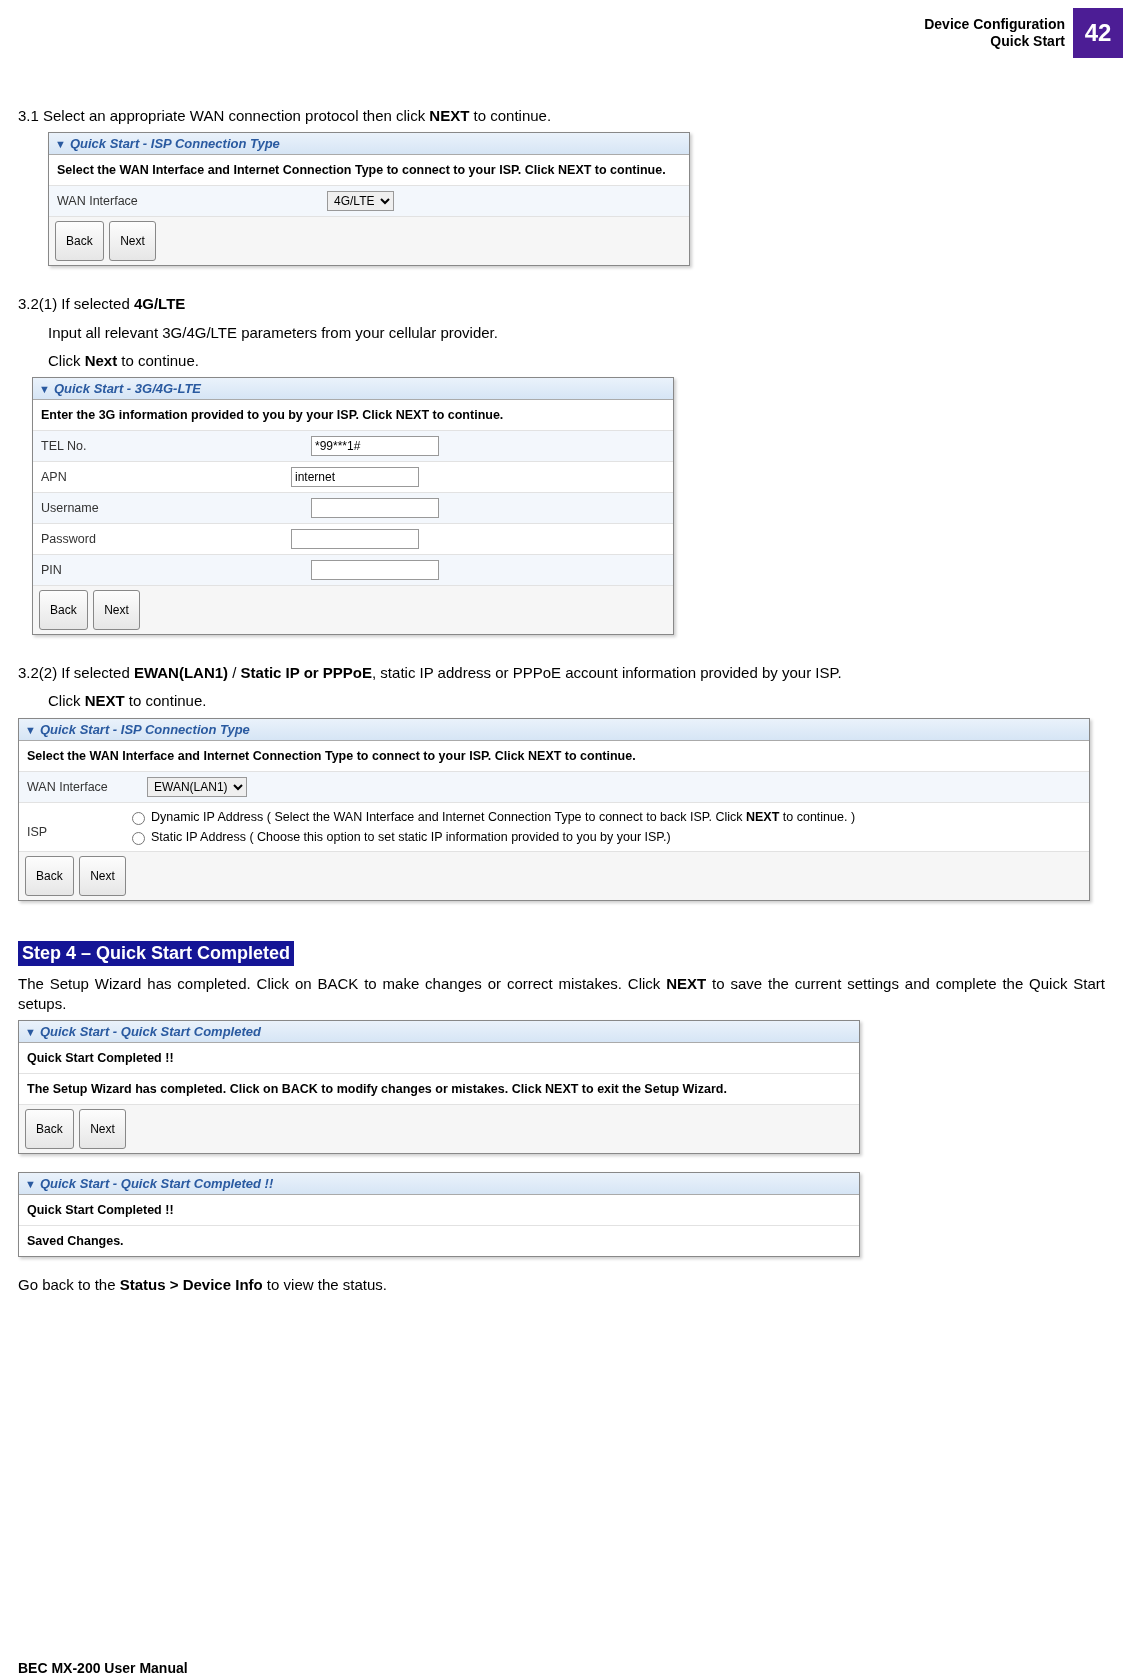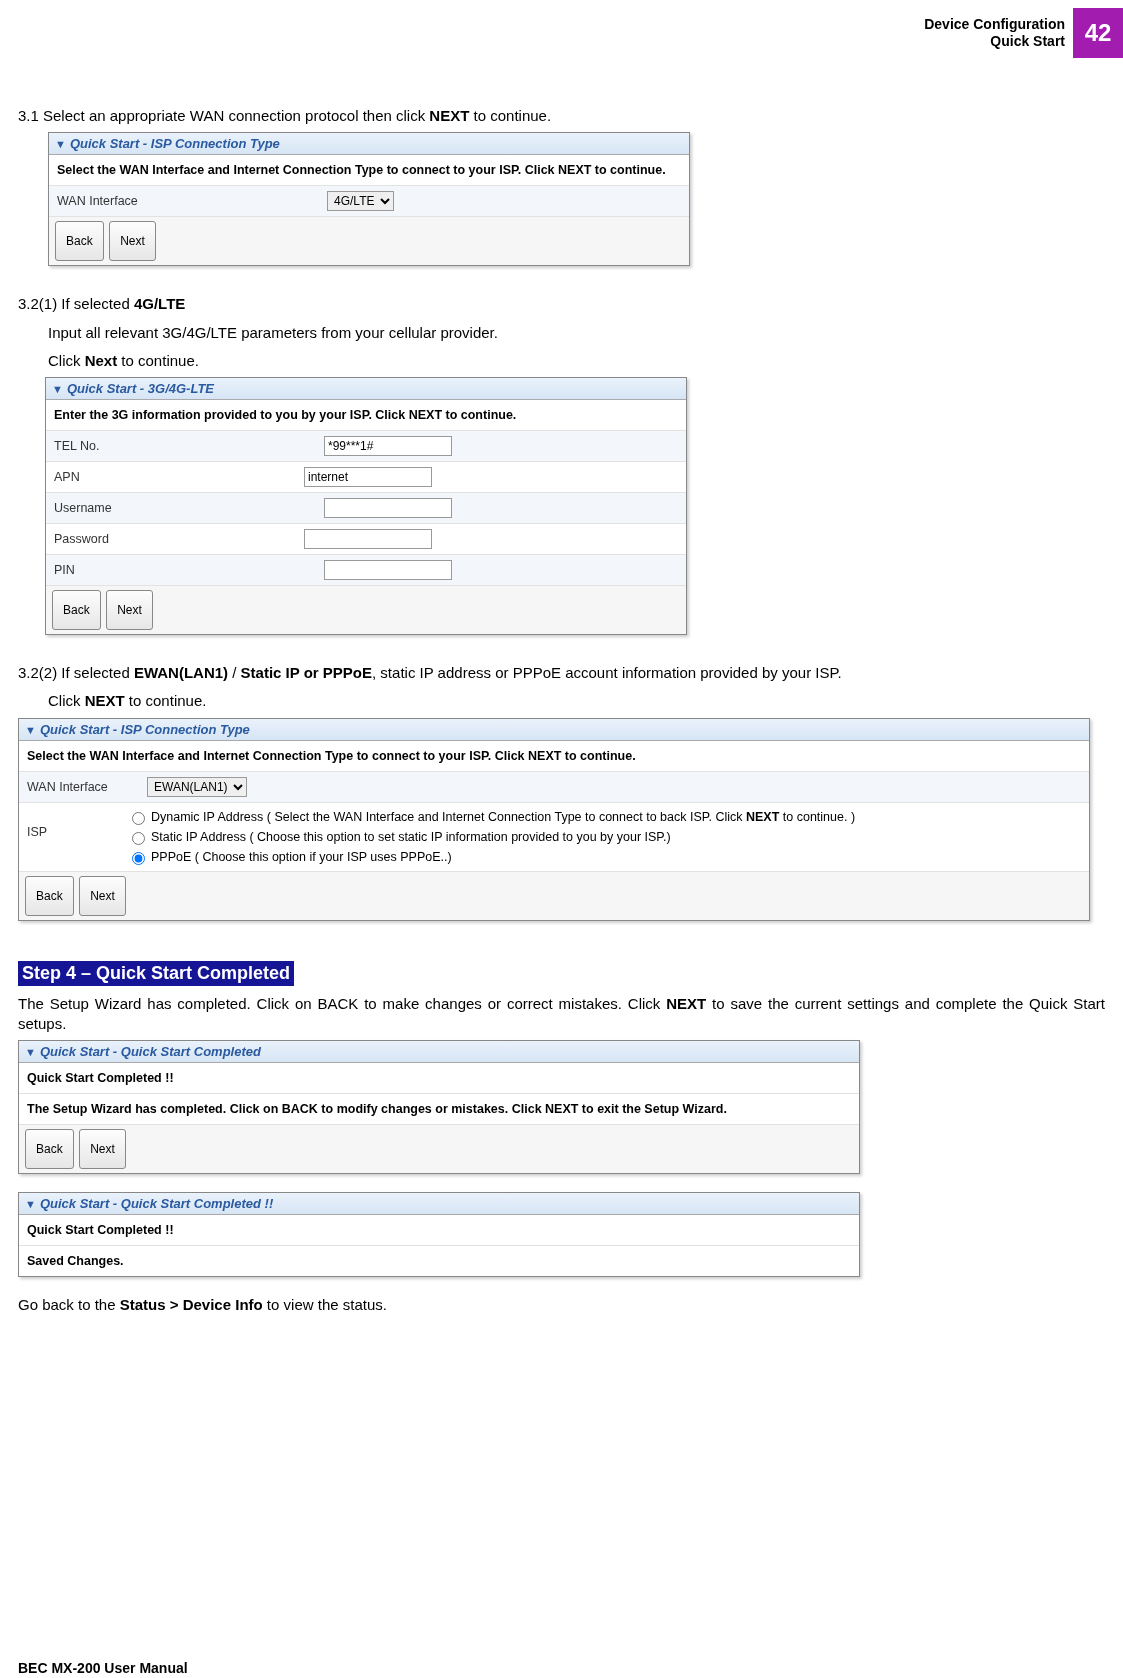--- a/index.html
+++ b/index.html
@@ -18,21 +18,21 @@
     padding: 8px 0 0 0;
   }
   .header-title {
     text-align: right;
     font-weight: bold;
     font-size: 14px;
     line-height: 1.25;
     margin-right: 8px;
   }
   .page-badge {
-    background: #a21caf;
+    background: #4c1d95;
     color: #fff;
     font-weight: bold;
     font-size: 24px;
     width: 50px;
     height: 50px;
     display: flex;
     align-items: center;
     justify-content: center;
   }
   .content {
@@ -53,21 +53,21 @@
     display: inline-block;
     margin-top: 22px;
   }
   .panel {
     border: 1px solid #888;
     background: #fff;
     margin: 6px 0 18px 0;
     box-shadow: 2px 2px 3px rgba(0,0,0,0.2);
   }
   .panel.w1 { width: 640px; margin-left: 30px; }
-  .panel.w2 { width: 640px; margin-left: 27px; }
+  .panel.w2 { width: 640px; margin-left: 14px; }
   .panel.w3 { width: 1070px; margin-left: 0; }
   .panel.w4 { width: 840px; margin-left: 0; }
   .panel.w5 { width: 840px; margin-left: 0; }
   .panel-header {
     background: linear-gradient(#eaf2fb, #d6e5f5);
     color: #2a5aa0;
     font-weight: bold;
     font-size: 13px;
     padding: 3px 6px;
     border-bottom: 1px solid #aaa;
@@ -241,24 +241,20 @@
         <div class="label-col sm" style="padding-top:18px;">ISP</div>
         <div class="field-col">
           <div class="radio-line">
             <input type="radio" name="isp" style="">
             <span><span>Dynamic IP Address ( Select the WAN Interface and Internet Connection Type to connect to back ISP. Click </span><b>NEXT</b><span> to continue. )</span></span>
           </div>
           <div class="radio-line">
             <input type="radio" name="isp" style="">
             <span>Static IP Address ( Choose this option to set static IP information provided to you by your ISP.)</span>
           </div>
-          <div class="radio-line">
-            <input type="radio" name="isp" checked="" style="">
-            <span>PPPoE ( Choose this option if your ISP uses PPPoE..)</span>
-          </div>
         </div>
       </div>
       <div class="btn-row">
         <button class="ui-btn">Back</button>
         <button class="ui-btn">Next</button>
       </div>
     </div>
   </div>
 
   

